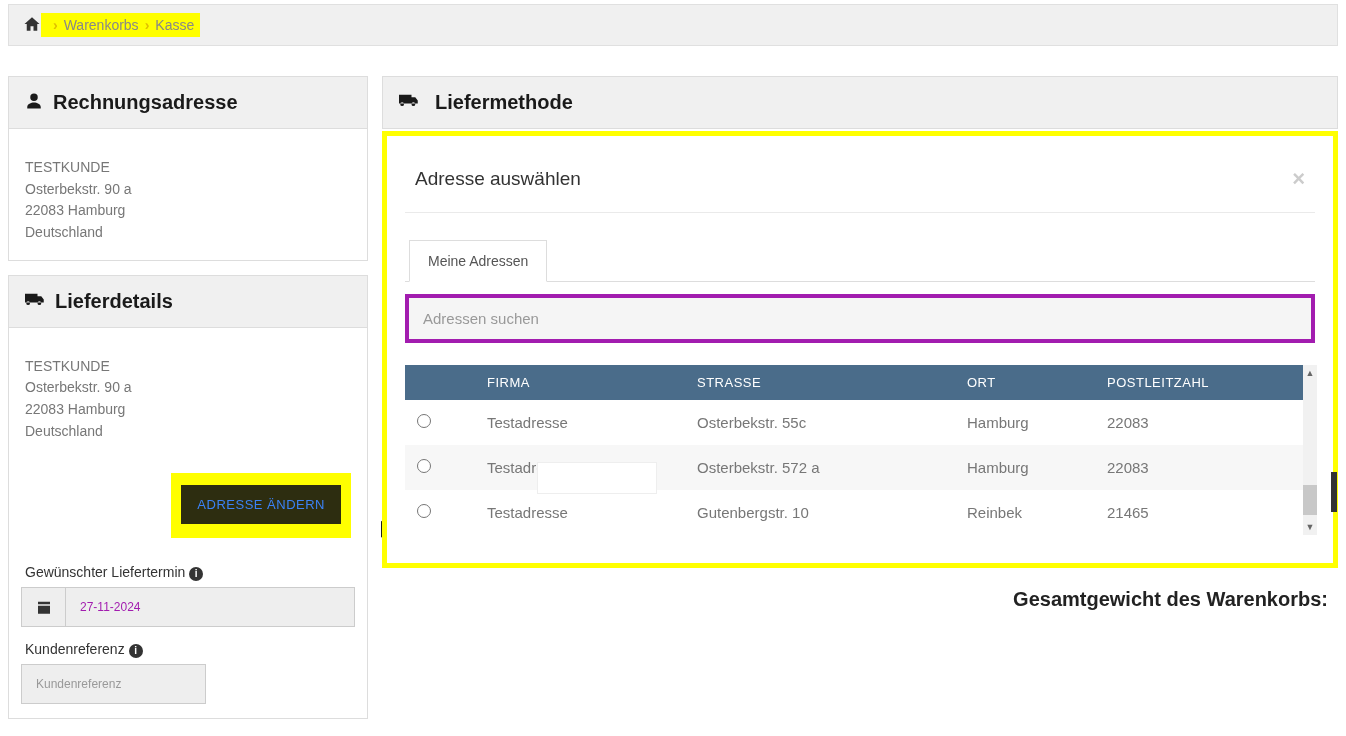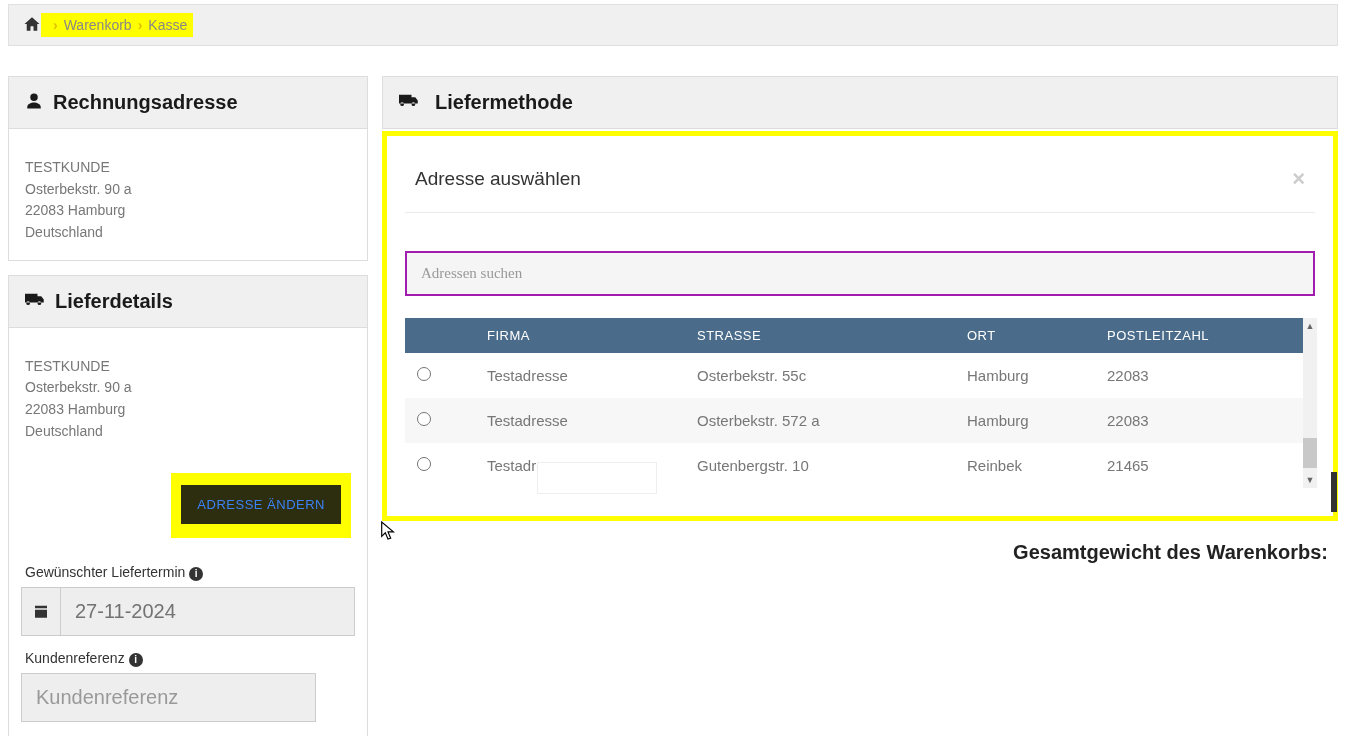--- a/index.html
+++ b/index.html
@@ -19,32 +19,32 @@
 .user-icon svg { width: 18px; height: 18px; fill: #1a1a1a; }
 .truck-icon svg { width: 20px; height: 14px; fill: #1a1a1a; }
 .btn-area { background: #ffff00; padding: 12px 10px 14px 10px; display: inline-block; margin: 30px 0 10px auto; float: right; }
 .btn-dark { background: #2d2d10; color: #3b82f6; border: none; padding: 12px 16px; font-size: 13px; letter-spacing: .5px; cursor: pointer; }
 .form-group { clear: both; margin: 0 0 14px 0; padding: 0 12px; }
 .form-label { display: block; margin: 0 0 6px 4px; font-size: 14px; color: #333; }
 .info-icon { display: inline-block; width: 14px; height: 14px; background: #333; color: #fff; border-radius: 50%; font-size: 10px; text-align: center; line-height: 14px; font-weight: bold; }
 .input-group { display: flex; }
 .input-addon { background: #eee; border: 1px solid #ccc; border-right: none; width: 44px; display: flex; align-items: center; justify-content: center; }
 .input-addon svg { width: 16px; height: 16px; fill: #333; }
-.text-input { flex: 1; background: #eee; border: 1px solid #ccc; padding: 12px 14px; font-size: 20px; color: #737373; }
+.text-input { flex: 1; background: #eee; border: 1px solid #ccc; padding: 12px 14px; font-size: 12px; color: #a21caf; }
 .text-input.plain { background: #eee; }
 .text-input::placeholder { color: #999; }
 .right-header { background: #f0f0f0; border: 1px solid #ddd; padding: 14px 16px; display: flex; align-items: center; gap: 16px; }
 .right-header h2 { font-size: 20px; font-weight: 900; color: #1a1a1a; }
 .modal-wrap { border: 5px solid #ffff00; background: #fff; margin-top: 2px; padding: 24px 18px 28px 18px; position: relative; }
 .modal-title-row { display: flex; justify-content: space-between; align-items: center; border-bottom: 1px solid #eaeaea; padding: 6px 10px 20px 10px; margin-bottom: 26px; gap: 48px; }
 .modal-title { font-size: 19px; color: #333; }
 .modal-close { color: #ccc; font-size: 22px; font-weight: bold; cursor: pointer; }
 .tab { display: inline-block; border: 1px solid #ddd; border-bottom: 1px solid #fff; padding: 12px 18px; font-size: 14px; color: #555; background: #fff; position: relative; bottom: -1px; margin-left: 4px; }
 .tab-line { border-bottom: 1px solid #ddd; }
-.search-input { width: 100%; border: 2px solid #a21caf; background: #f5f5f5; padding: 12px 14px; font-size: 15px; margin: 12px 0 2px 0; font-family: Liberation Serif, serif; }
+.search-input { width: 100%; border: 4px solid #a21caf; background: #f5f5f5; padding: 12px 14px; font-size: 15px; margin: 12px 0 2px 0; }
 .search-input::placeholder { color: #999; }
 .addr-table { width: 100%; border-collapse: collapse; margin-top: 20px; }
 .addr-table thead th { background: #4a6c8a; color: #fff; font-weight: normal; font-size: 13px; text-align: left; padding: 10px 12px; letter-spacing: .5px; }
 .addr-table tbody td { padding: 14px 12px; color: #777; font-size: 15px; vertical-align: top; }
 .addr-table tbody tr:nth-child(2) td { background: #f7f7f7; }
 .radio { width: 14px; height: 14px; }
 .table-scroll { position: relative; }
 .scroll-track { position: absolute; right: -2px; top: 0; bottom: 0; width: 14px; background: #f1f1f1; }
 .scroll-thumb { position: absolute; left: 0; right: 0; height: 30px; background: #c8c8c8; bottom: 20px; }
 .scroll-up, .scroll-down { position: absolute; left: 0; right: 0; height: 16px; display: flex; align-items: center; justify-content: center; font-size: 9px; color: #666; }
@@ -65,21 +65,21 @@
 <body>
 
 <div class="breadcrumb-bar">
   <span class="home-icon">
     <svg viewBox="0 0 24 24">
         <path d="M12 3l10 9h-3v9h-5v-6h-4v6H5v-9H2z"></path>
       </svg>
   </span>
   <span class="crumbs-highlight">
     <span class="sep">›</span>
-    <a>Warenkorb</a>
+    <a>Warenkorbs</a>
     <span class="sep">›</span>
     <a>Kasse</a>
   </span>
 </div>
 
 <div class="main">
   <div class="left-col">
 
     <div class="panel">
       <div class="panel-header">
@@ -158,20 +158,23 @@
       </span>
       <h2>Liefermethode</h2>
     </div>
 
     <div class="modal-wrap" style="position:relative;">
       <div class="modal-title-row">
         <span class="modal-title">Adresse auswählen</span>
         <span class="modal-close">×</span>
       </div>
 
+      <div class="tab-line">
+        <span class="tab">Meine Adressen</span>
+      </div>
 
       <input class="search-input" placeholder="Adressen suchen" style="">
 
       <div class="table-scroll">
         <table class="addr-table">
           <colgroup>
               <col class="col-radio">
               <col class="col-firma">
               <col class="col-strasse">
               <col class="col-ort">

